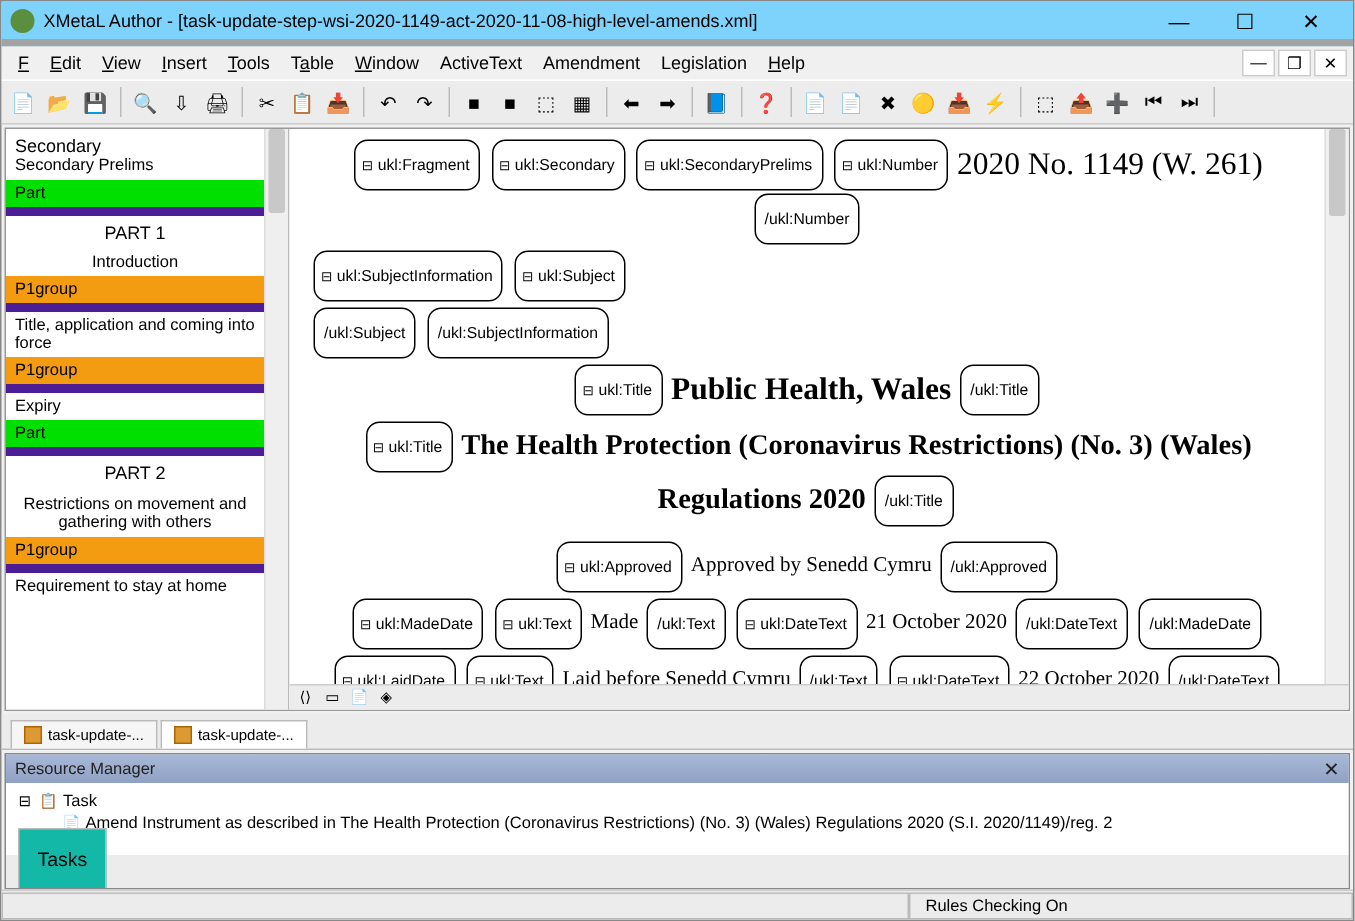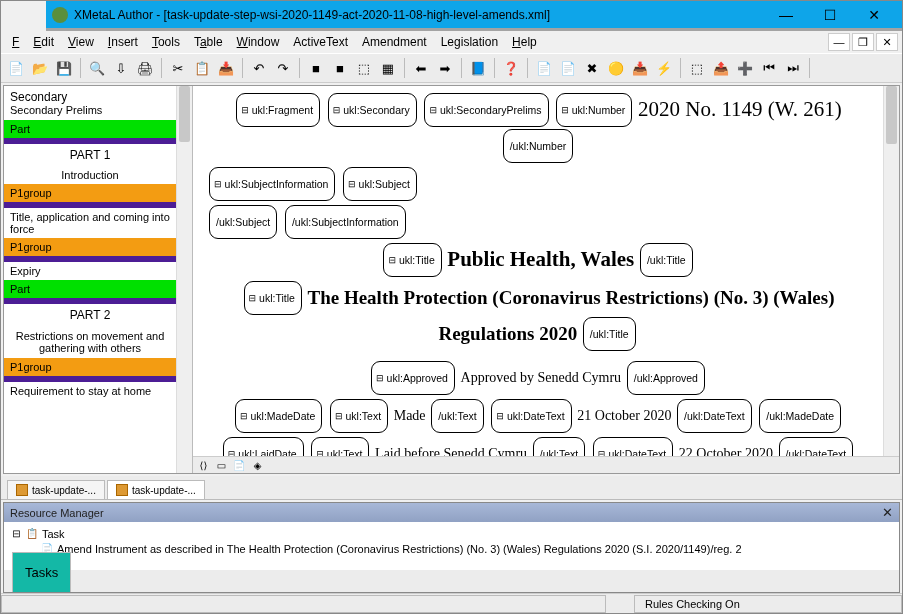--- a/index.html
+++ b/index.html
@@ -1,19 +1,19 @@
 <!DOCTYPE html>
 <html><head>
 <meta charset="utf-8">
 <style>
 * { margin: 0; padding: 0; box-sizing: border-box; font-family: "Segoe UI", Tahoma, sans-serif; }
 body { background: #f0f0f0; width: 903px; height: 614px; overflow: hidden; display: flex; flex-direction: column; border: 1px solid #888; }
 
 
-.titlebar { background: #0ea5e9; height: 30px; display: flex; align-items: center; padding: 0 6px; border-bottom: 3px solid #a3a3a3; margin-left: 45px; }
+.titlebar { background: #7dd3fc; height: 30px; display: flex; align-items: center; padding: 0 6px; border-bottom: 5px solid #a3a3a3; }
 .titlebar .app-icon { width: 16px; height: 16px; background: #5a8f3d; border-radius: 50%; margin-right: 6px; }
 .titlebar .title { font-size: 12px; flex: 1; }
 .titlebar .win-controls { display: flex; }
 .titlebar .win-btn { width: 44px; height: 30px; display: flex; align-items: center; justify-content: center; font-size: 14px; }
 
 
 .menubar { background: #f0f0f0; height: 22px; display: flex; align-items: center; padding: 0 4px; font-size: 12px; }
 .menubar .menu-item { padding: 2px 7px; cursor: default; }
 .menu-underline { text-decoration: underline; }
 .menubar .spacer { flex: 1; }
@@ -76,21 +76,21 @@
 .tree-row { display: flex; align-items: center; gap: 3px; padding: 1px 0; }
 .tree-indent { display: inline-block; }
 .tree-icon { width: 13px; height: 13px; display:inline-flex; align-items:center; justify-content:center; font-size:10px;}
 .rm-tabs { background: #ececec; height: 22px; display: flex; align-items: flex-end; padding: 0 8px; }
 .rm-tab { font-size: 13px; padding: 12px 12px; background: #14b8a6; border: 1px solid #bbb; border-bottom: none; cursor: pointer; }
 
 
 .statusbar { height: 20px; background: #ececec; border-top: 1px solid #ccc; display: flex; align-items: center; font-size: 11px; }
 .status-cell { border: 1px solid #bbb; height: 18px; padding: 0 10px; display: flex; align-items: center; }
 .status-left { width: 605px; }
-.status-right { flex: 1; margin-left: 28px; }
+.status-right { flex: 1; }
 </style>
 </head>
 <body>
 
 <div class="titlebar">
   <div class="app-icon"></div>
   <div class="title">XMetaL Author - [task-update-step-wsi-2020-1149-act-2020-11-08-high-level-amends.xml]</div>
   <div class="win-controls">
     <div class="win-btn">—</div>
     <div class="win-btn">☐</div>

